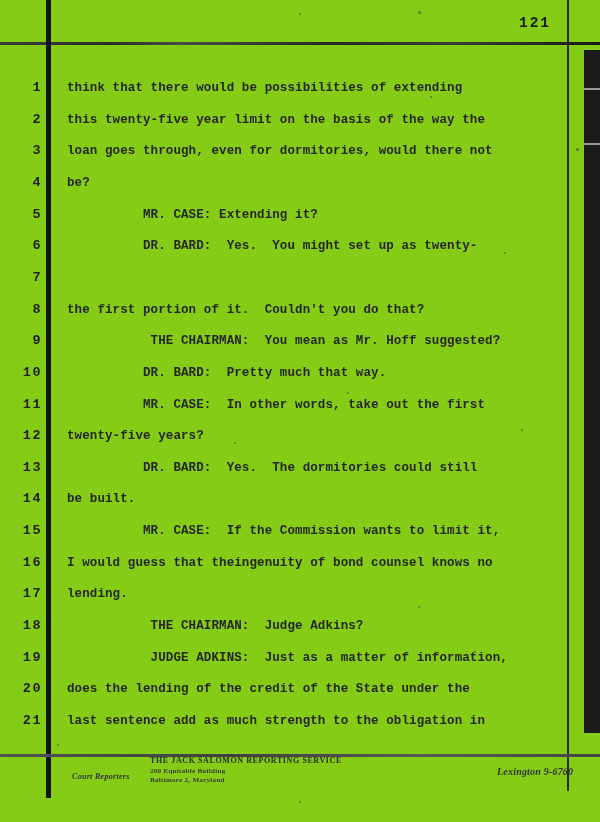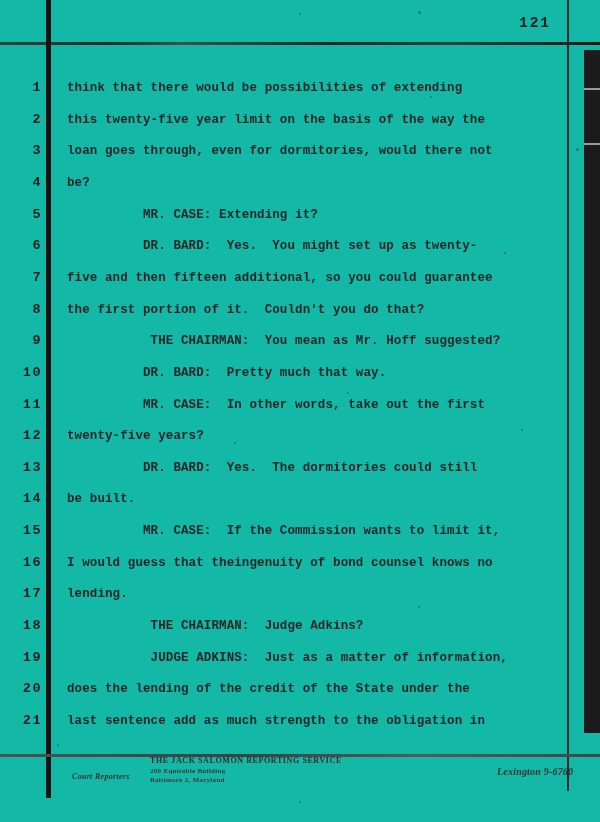--- a/index.html
+++ b/index.html
@@ -2,21 +2,21 @@
 <html><head>
 <meta charset="utf-8">
 <style>
   html, body {
     margin: 0; padding: 0;
     background: #e8e8e8;
   }
   .page {
     position: relative;
     width: 600px; height: 822px;
-    background: #14b8a6;
+    background: #84cc16;
     overflow: hidden;
     font-family: "Liberation Mono", monospace;
     color: #212121;
     text-decoration: underline;
   }
   
   .rule-top {
     position: absolute; left: 0; top: 42px;
     width: 600px; height: 3px;
     background: linear-gradient(90deg,#3c3c3c 0%,#2a2a2a 18%,#4a4a4a 30%,#262626 55%,#3b3b3b 75%,#191919 100%);
@@ -136,21 +136,20 @@
       <div class="tline" style="top: 206.6px;">
         <span class="line-no">5</span>
         <span class="line-text">          MR. CASE: Extending it?</span>
       </div>
       <div class="tline" style="top: 238.25px;">
         <span class="line-no">6</span>
         <span class="line-text">          DR. BARD:  Yes.  You might set up as twenty-</span>
       </div>
       <div class="tline" style="top: 269.9px;">
         <span class="line-no">7</span>
-        <span class="line-text">five and then fifteen additional, so you could guarantee</span>
       </div>
       <div class="tline" style="top: 301.55px;">
         <span class="line-no">8</span>
         <span class="line-text">the first portion of it.  Couldn't you do that?</span>
       </div>
       <div class="tline" style="top: 333.2px;">
         <span class="line-no">9</span>
         <span class="line-text">           THE CHAIRMAN:  You mean as Mr. Hoff suggested?</span>
       </div>
       <div class="tline" style="top: 364.85px;">

